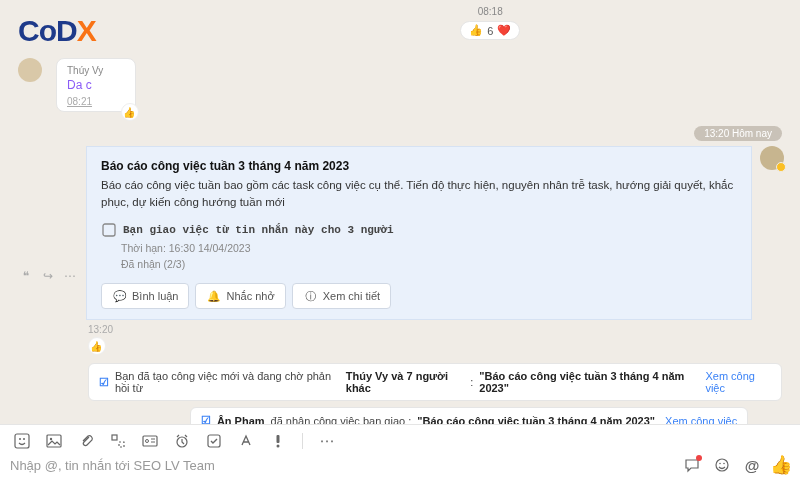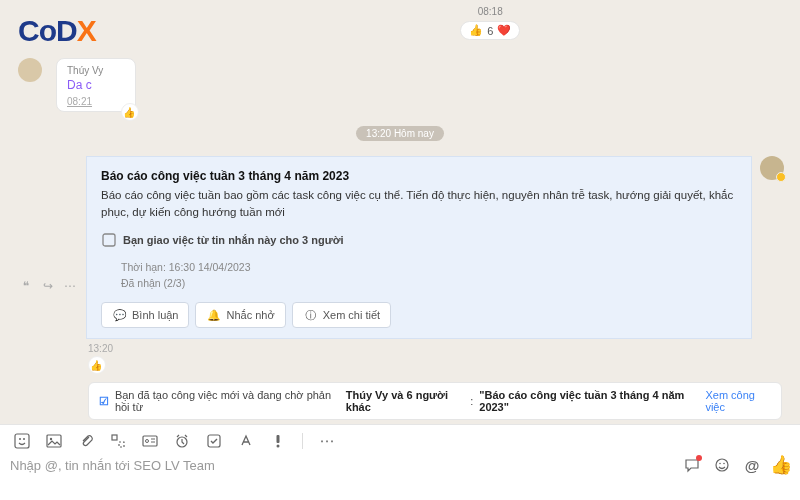--- a/index.html
+++ b/index.html
@@ -19,30 +19,30 @@
 
   
   .msg-row-in { display: flex; align-items: flex-start; gap: 14px; margin-top: 50px; }
   .avatar-sm { width: 24px; height: 24px; border-radius: 50%; background: #d9c8a8 center/cover; flex-shrink: 0; }
   .bubble-in { background: #fff; border: 1px solid #e5e5e5; border-radius: 8px; padding: 6px 10px 4px; min-width: 80px; position: relative; }
   .bubble-in .name { font-size: 10px; color: #888; margin-bottom: 2px; }
   .bubble-in .text { font-size: 12px; color: #8b5cf6; }
   .bubble-in .time { font-size: 10px; color: #aaa; margin-top: 4px; text-decoration: underline; }
   .bubble-react { position: absolute; right: -4px; bottom: -10px; background: #fff; border: 1px solid #eee; border-radius: 50%; width: 18px; height: 18px; display: flex; align-items: center; justify-content: center; font-size: 10px; color: #888; }
 
-  .time-divider { text-align: center; margin: 14px 0 16px; }
+  .time-divider { text-align: right; margin: 14px 0 6px; }
   .time-divider span { background: #c9c2b8; color: #fff; font-size: 10px; padding: 2px 10px; border-radius: 10px; }
 
   
   .task-wrap { display: flex; align-items: flex-start; gap: 8px; position: relative; }
   .task-actions-left { width: 60px; display: flex; align-items: center; justify-content: flex-end; gap: 6px; color: #aaa; font-size: 12px; padding-top: 122px; }
   .task-card { flex: 1; background: #eaf1fb; border: 1px solid #d6e2f3; border-radius: 0; padding: 12px 14px 10px; margin-right: 30px; }
   .task-title { font-weight: 700; font-size: 12px; color: #111; margin-bottom: 4px; }
   .task-desc { font-size: 11.5px; color: #333; line-height: 1.5; margin-bottom: 10px; }
-  .task-sub { display: flex; align-items: center; gap: 6px; font-size: 11px; font-weight: 600; color: #444; margin-bottom: 11px; }
+  .task-sub { display: flex; align-items: center; gap: 6px; font-size: 11px; font-weight: 600; color: #444; margin-bottom: 2px; font-family: Liberation Mono, monospace; }
   .task-meta { font-size: 10.5px; color: #888; margin-left: 20px; line-height: 1.6; }
   .task-btns { display: flex; gap: 6px; margin-top: 10px; }
   .task-btn { background: #fff; border: 1px solid #d0d8e4; border-radius: 4px; padding: 4px 10px; font-size: 11px; color: #555; display: inline-flex; align-items: center; gap: 4px; cursor: pointer; }
   .task-time { font-size: 10px; color: #aaa; margin: 4px 0 0 70px; }
   .task-like { margin-left: 70px; margin-top: 2px; }
   .task-like-btn { background: #fff; border: 1px solid #eee; border-radius: 50%; width: 18px; height: 18px; display: inline-flex; align-items: center; justify-content: center; font-size: 10px; color: #aaa; }
 
   .avatar-right { position: absolute; right: -2px; top: 0; width: 24px; height: 24px; border-radius: 50%; background: #c7b58f; }
   .avatar-right::after { content: ""; position: absolute; right: -2px; bottom: -2px; width: 8px; height: 8px; border-radius: 50%; background: #fbbf24; border: 1.5px solid #f0ece6; }
 
@@ -144,21 +144,21 @@
   <div class="task-time">13:20</div>
   <div class="task-like">
     <span class="task-like-btn">👍</span>
   </div>
 
   <div class="notif-col">
     <div class="notif-row-1">
       <span class="notif">
         <span class="chk">☑</span>
         <span>Bạn đã tạo công việc mới và đang chờ phản hồi từ</span>
-        <b>Thúy Vy và 6 người khác</b>
+        <b>Thúy Vy và 7 người khác</b>
         <span>:</span>
         <b class="q">"Báo cáo công việc tuần 3 tháng 4 năm 2023"</b>
         <span class="link">Xem công việc</span>
       </span>
     </div>
     <div class="notif-row-2">
       <span class="notif">
         <span class="chk">☑</span>
         <b>Ân Phạm</b>
         <span>đã nhận công việc bạn giao :</span>

